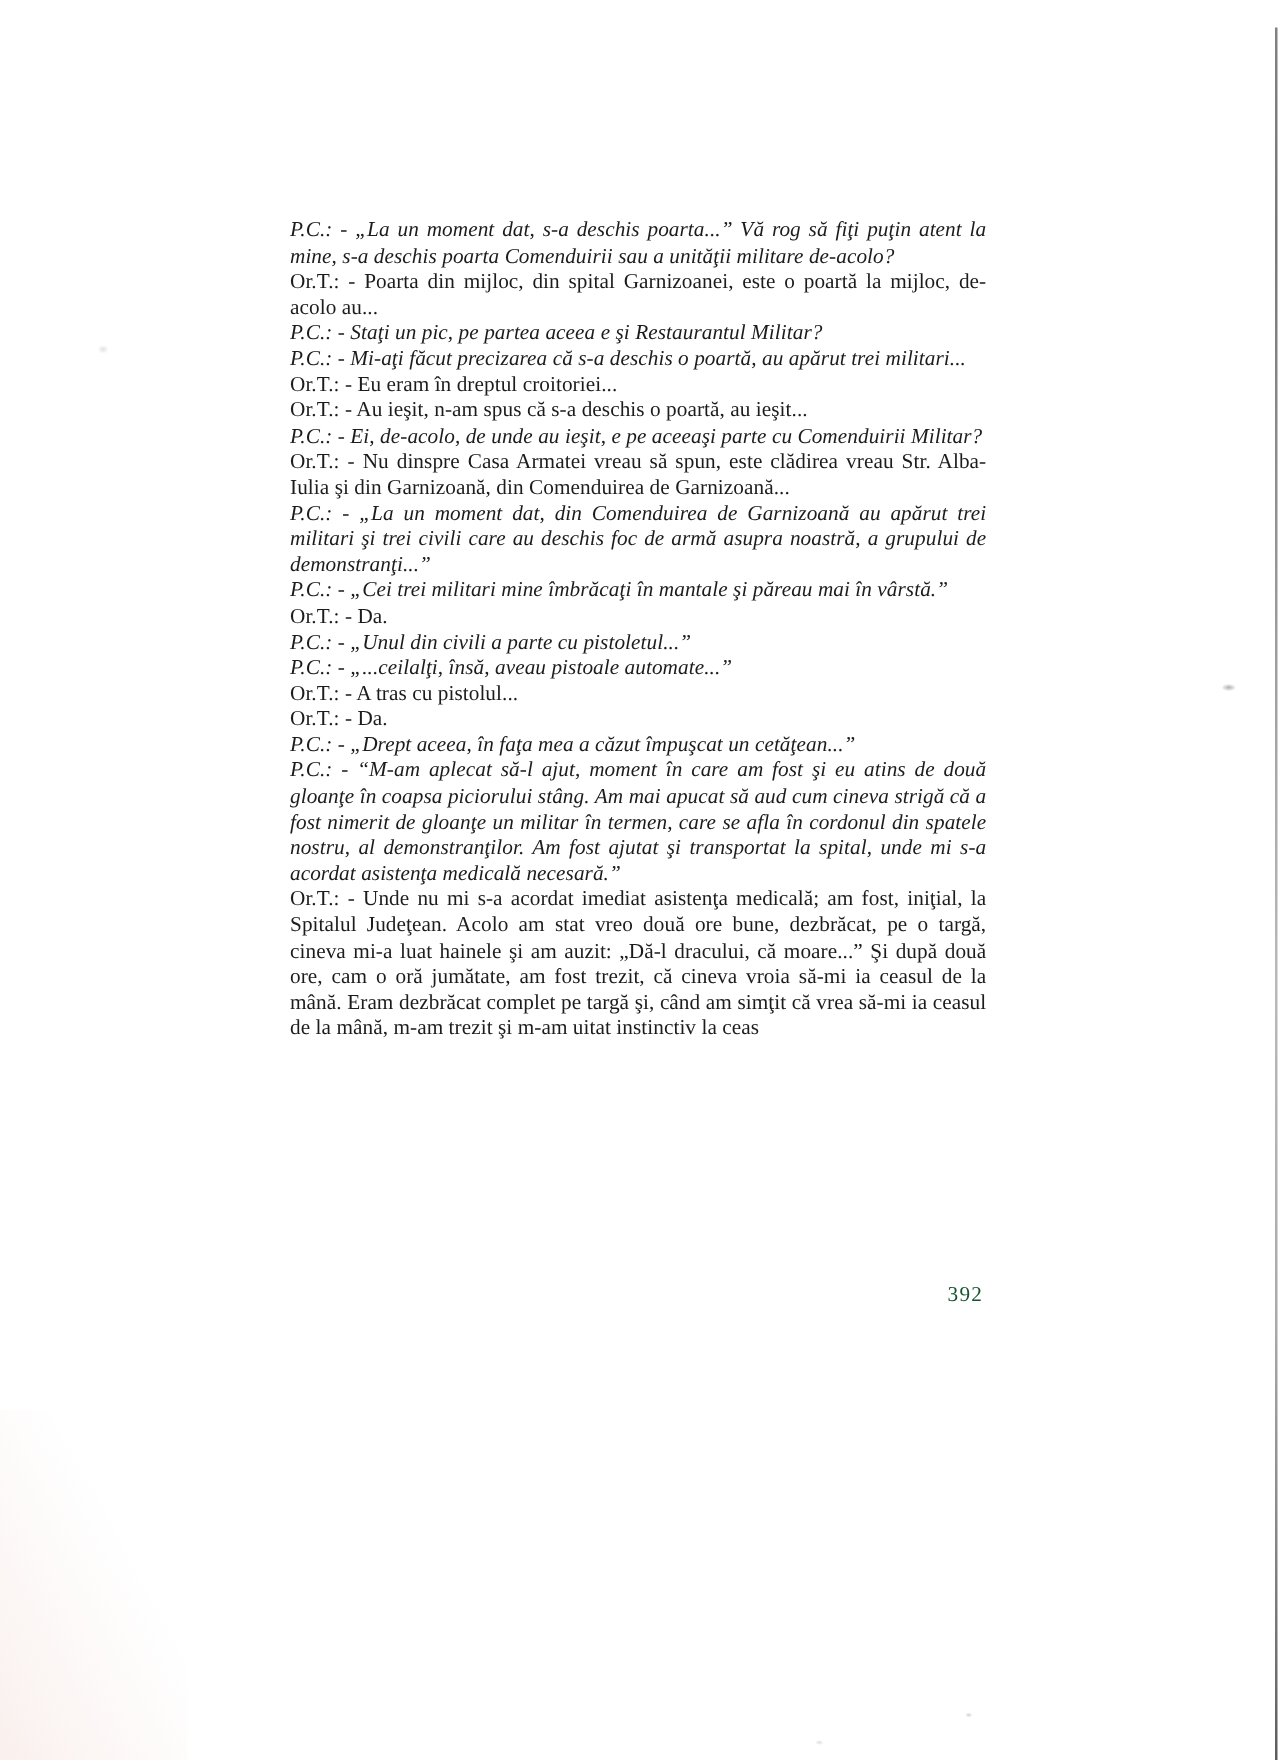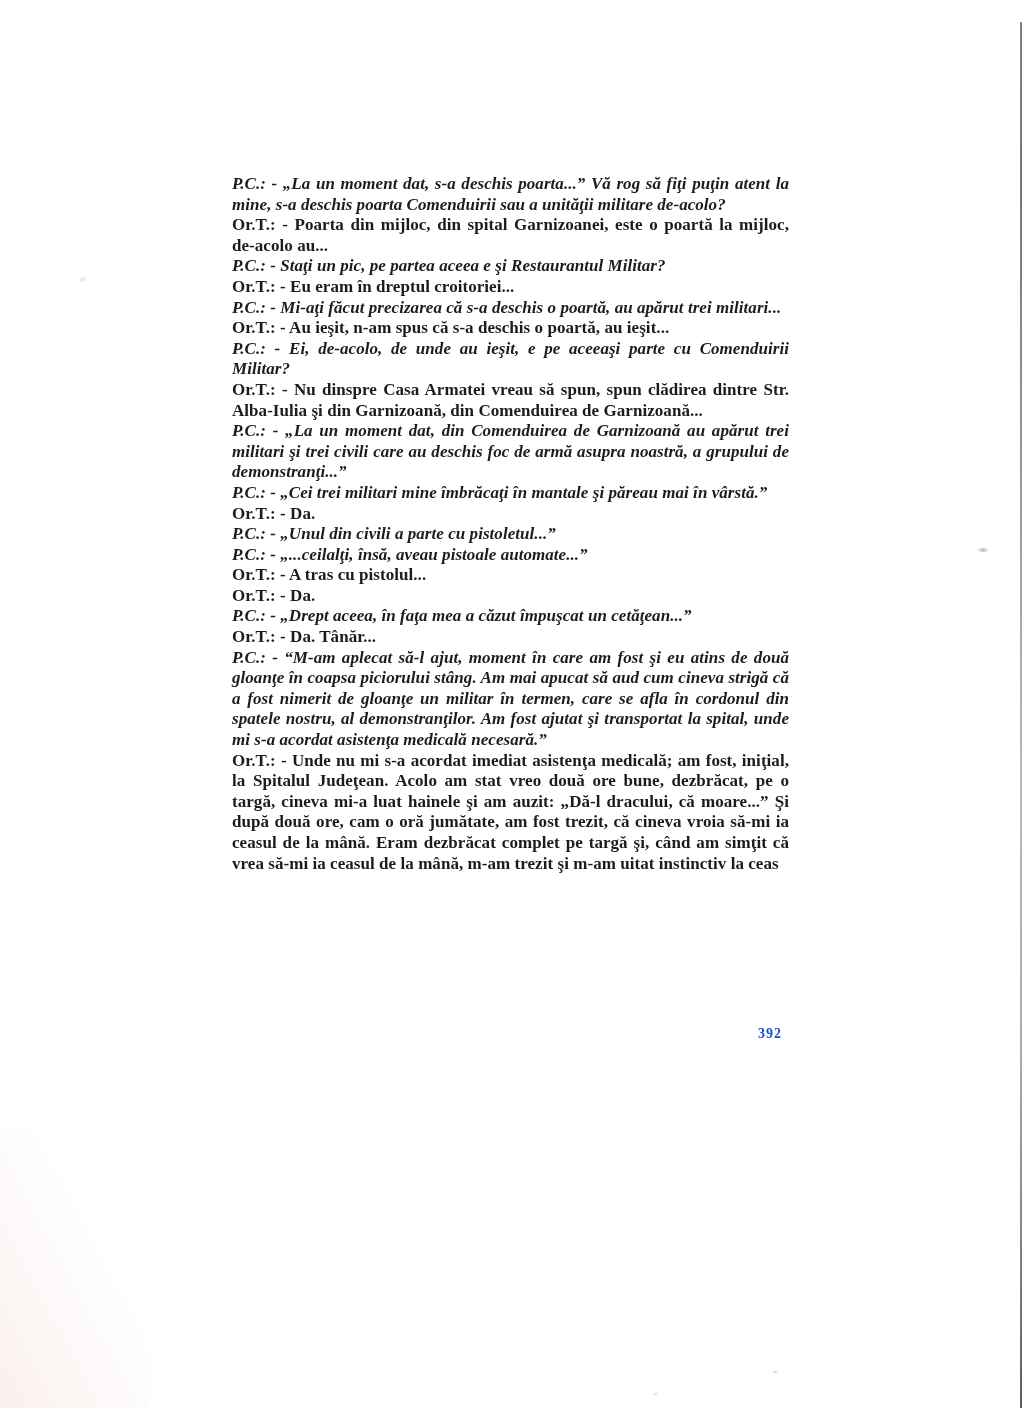--- a/index.html
+++ b/index.html
@@ -6,40 +6,39 @@
   body {
     width: 1024px; height: 1408px;
     background: #ffffff;
     position: relative;
     overflow: hidden;
     font-family: "Liberation Serif", serif;
   }
   .page {
     position: absolute; inset: 0;
     background: #ffffff;
-    font-weight: bold;
   }
   .text-block {
     position: absolute;
     left: 232px; top: 174px; width: 557px;
     font-family: "Liberation Serif", serif;
     font-size: 17px;
     line-height: 20.6px;
     color: #1c1c1c;
     text-align: justify;
     letter-spacing: 0.05px;
   }
   .text-block p.turn { margin: 0; padding: 0; }
   .turn[data-style="italic"] { font-style: italic; }
   .page-number {
     position: absolute;
     left: 758px; top: 1026px;
     font-family: "Liberation Serif", serif;
-    font-size: 14px;
-    color: #1d4ed8;
+    font-size: 17px;
+    color: #14532d;
     letter-spacing: 1px;
   }
   
   .scan-edge-right {
     position: absolute;
     right: 2px; top: 22px; bottom: 0;
     width: 2px;
     background: linear-gradient(
       #6b6b6b 0%, #5f5f5f 12%, #8a8a8a 35%,
       #adadad 55%, #9a9a9a 75%, #555555 95%, #3f3f3f 100%);
@@ -79,48 +78,47 @@
 <div class="page">
 
   <div class="text-block">
 
       <p class="turn" data-style="italic">P.C.: - „La un moment dat, s-a deschis poarta...” Vă rog să fiţi puţin atent la mine, s-a deschis poarta Comenduirii sau a unităţii militare de-acolo?</p>
 
       <p class="turn" data-style="roman">Or.T.: - Poarta din mijloc, din spital Garnizoanei, este o poartă la mijloc, de-acolo au...</p>
 
       <p class="turn" data-style="italic">P.C.: - Staţi un pic, pe partea aceea e şi Restaurantul Militar?</p>
 
+      <p class="turn" data-style="italic">P.C.: - Mi-aţi făcut precizarea că s-a deschis o poartă, au apărut trei militari...</p>
+
       <p class="turn" data-style="roman">Or.T.: - Eu eram în dreptul croitoriei...</p>
-
-      <p class="turn" data-style="italic">P.C.: - Mi-aţi făcut precizarea că s-a deschis o poartă, au apărut trei militari...</p>
 
       <p class="turn" data-style="roman">Or.T.: - Au ieşit, n-am spus că s-a deschis o poartă, au ieşit...</p>
 
       <p class="turn" data-style="italic">P.C.: - Ei, de-acolo, de unde au ieşit, e pe aceeaşi parte cu Comenduirii Militar?</p>
 
-      <p class="turn" data-style="roman">Or.T.: - Nu dinspre Casa Armatei vreau să spun, spun clădirea dintre Str. Alba-Iulia şi din Garnizoană, din Comenduirea de Garnizoană...</p>
+      <p class="turn" data-style="roman">Or.T.: - Nu dinspre Casa Armatei vreau să spun, este clădirea vreau Str. Alba-Iulia şi din Garnizoană, din Comenduirea de Garnizoană...</p>
 
       <p class="turn" data-style="italic">P.C.: - „La un moment dat, din Comenduirea de Garnizoană au apărut trei militari şi trei civili care au deschis foc de armă asupra noastră, a grupului de demonstranţi...”</p>
 
 
       <p class="turn" data-style="italic">P.C.: - „Cei trei militari mine îmbrăcaţi în mantale şi păreau mai în vârstă.”</p>
 
       <p class="turn" data-style="roman">Or.T.: - Da.</p>
 
       <p class="turn" data-style="italic">P.C.: - „Unul din civili a parte cu pistoletul...”</p>
 
       <p class="turn" data-style="italic">P.C.: - „...ceilalţi, însă, aveau pistoale automate...”</p>
 
       <p class="turn" data-style="roman">Or.T.: - A tras cu pistolul...</p>
 
       <p class="turn" data-style="roman">Or.T.: - Da.</p>
 
       <p class="turn" data-style="italic">P.C.: - „Drept aceea, în faţa mea a căzut împuşcat un cetăţean...”</p>
 
-      <p class="turn" data-style="roman">Or.T.: - Da. Tânăr...</p>
 
       <p class="turn" data-style="italic">P.C.: - “M-am aplecat să-l ajut, moment în care am fost şi eu atins de două gloanţe în coapsa piciorului stâng. Am mai apucat să aud cum cineva strigă că a fost nimerit de gloanţe un militar în termen, care se afla în cordonul din spatele nostru, al demonstranţilor. Am fost ajutat şi transportat la spital, unde mi s-a acordat asistenţa medicală necesară.”</p>
 
       <p class="turn" data-style="roman">Or.T.: - Unde nu mi s-a acordat imediat asistenţa medicală; am fost, iniţial, la Spitalul Judeţean. Acolo am stat vreo două ore bune, dezbrăcat, pe o targă, cineva mi-a luat hainele şi am auzit: „Dă-l dracului, că moare...” Şi după două ore, cam o oră jumătate, am fost trezit, că cineva vroia să-mi ia ceasul de la mână. Eram dezbrăcat complet pe targă şi, când am simţit că vrea să-mi ia ceasul de la mână, m-am trezit şi m-am uitat instinctiv la ceas</p>
     </div>
 
   <div class="page-number">392</div>
 
   <div class="scan-edge-right"></div>
   <div class="corner-tint"></div>

